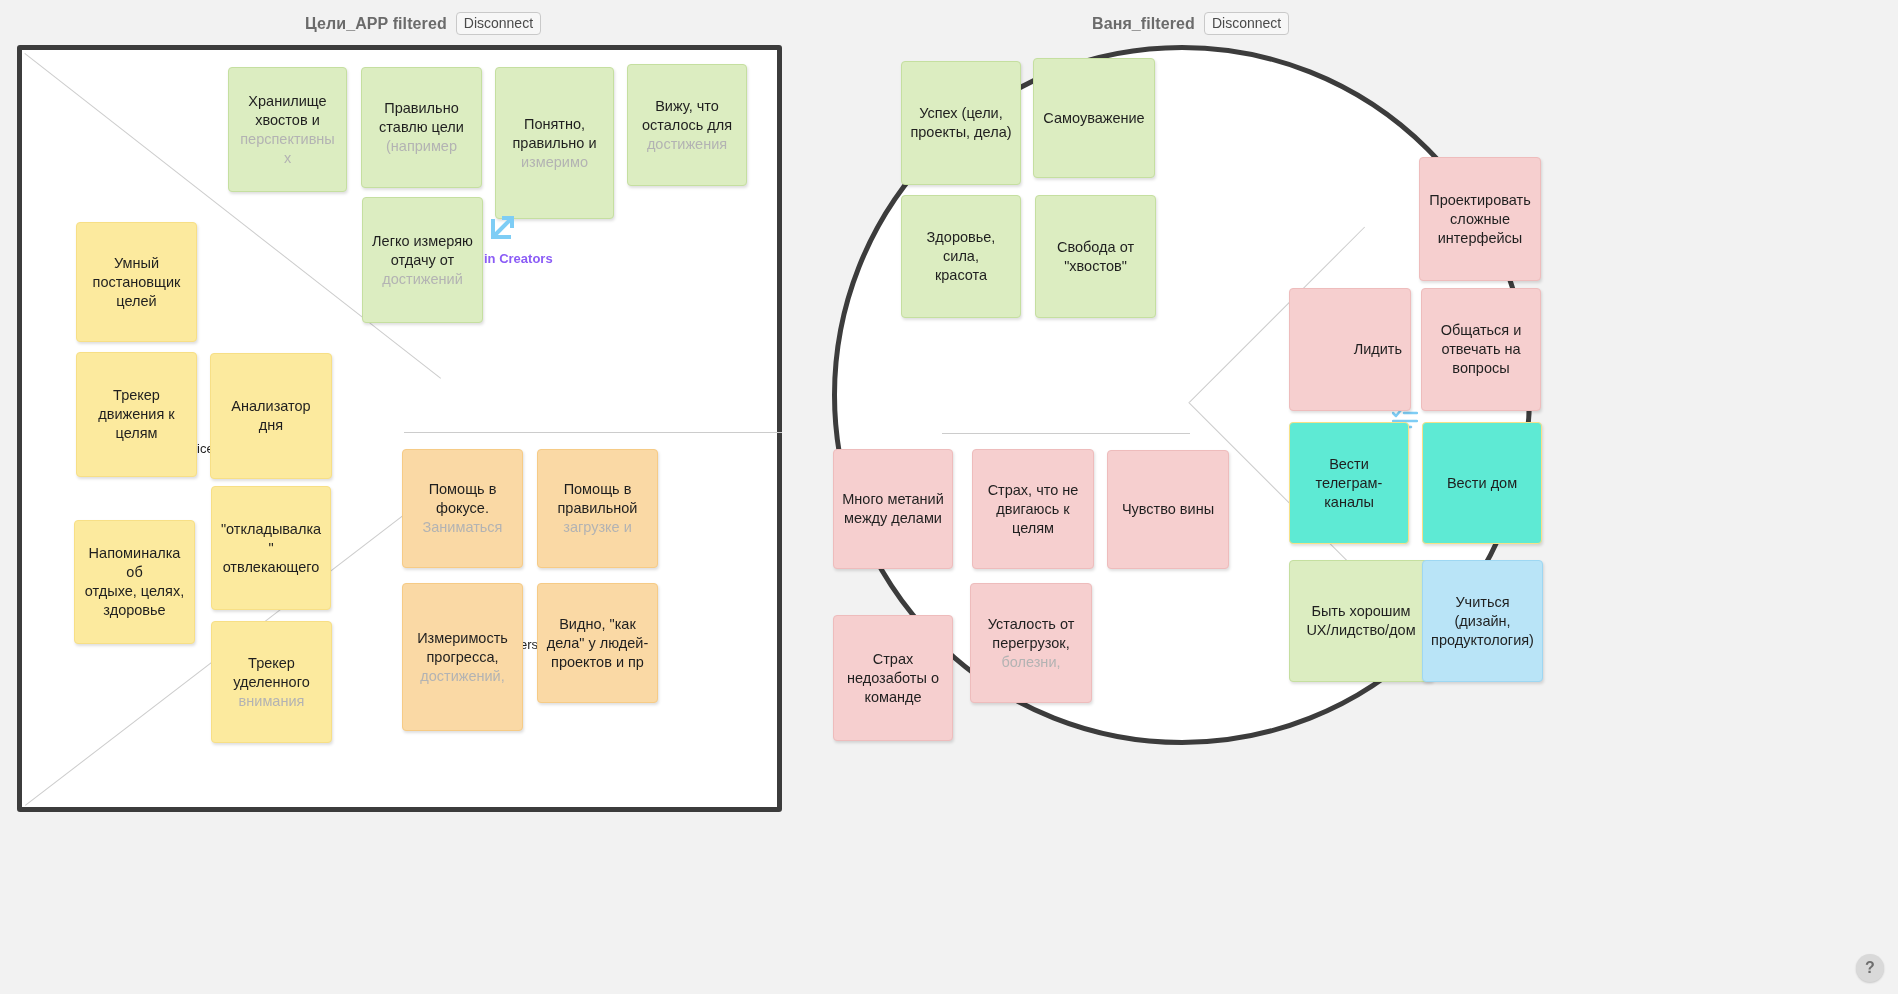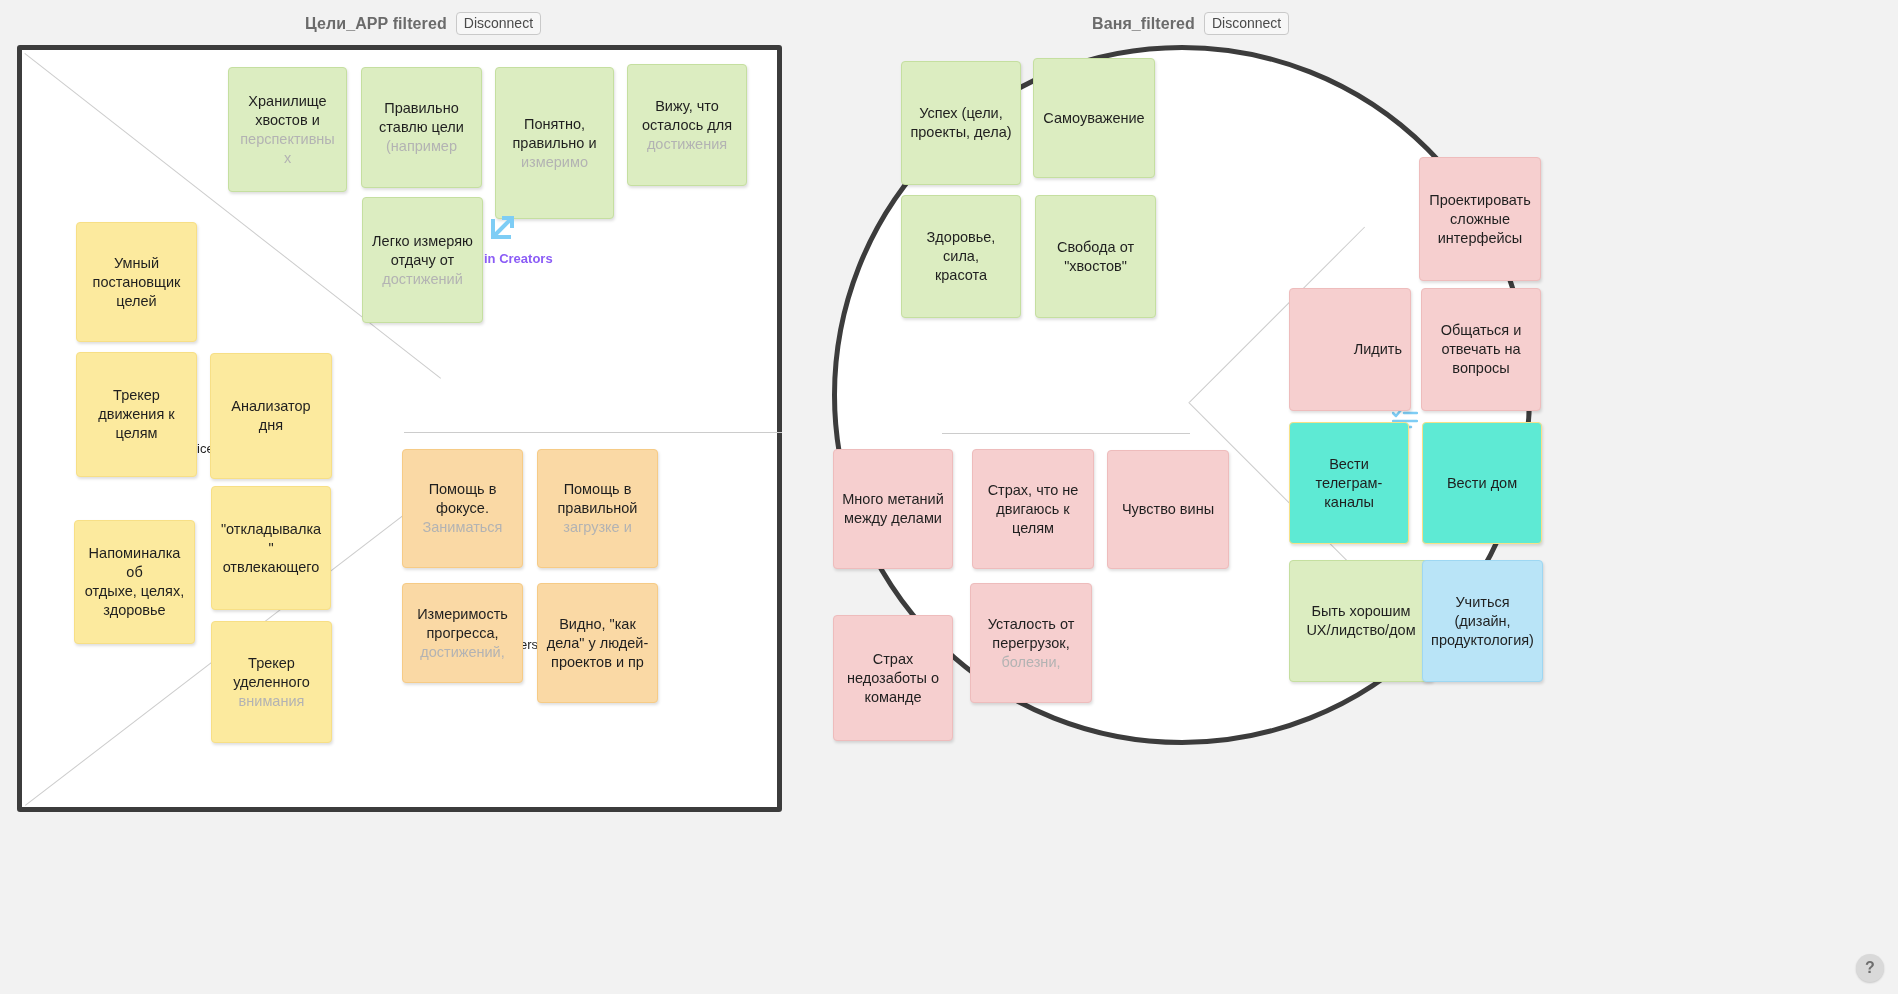--- a/index.html
+++ b/index.html
@@ -197,21 +197,21 @@
     <span class="dim">Заниматься</span>
   </div>
 </div>
 <div class="card c-orange" style="left:537px;top:449px;width:121px;height:119px;">
   <div class="txt">
     <span>Помощь в</span><br>
     <span>правильной</span><br>
     <span class="dim">загрузке и</span>
   </div>
 </div>
-<div class="card c-orange" style="left:402px;top:583px;width:121px;height:100px;">
+<div class="card c-orange" style="left:402px;top:583px;width:121px;height:148px;">
   <div class="txt">
     <span>Измеримость</span><br>
     <span>прогресса,</span><br>
     <span class="dim">достижений,</span>
   </div>
 </div>
 <div class="card c-orange" style="left:537px;top:583px;width:121px;height:120px;">
   <div class="txt">
     <span>Видно, "как</span><br>
     <span>дела" у людей-</span><br>

